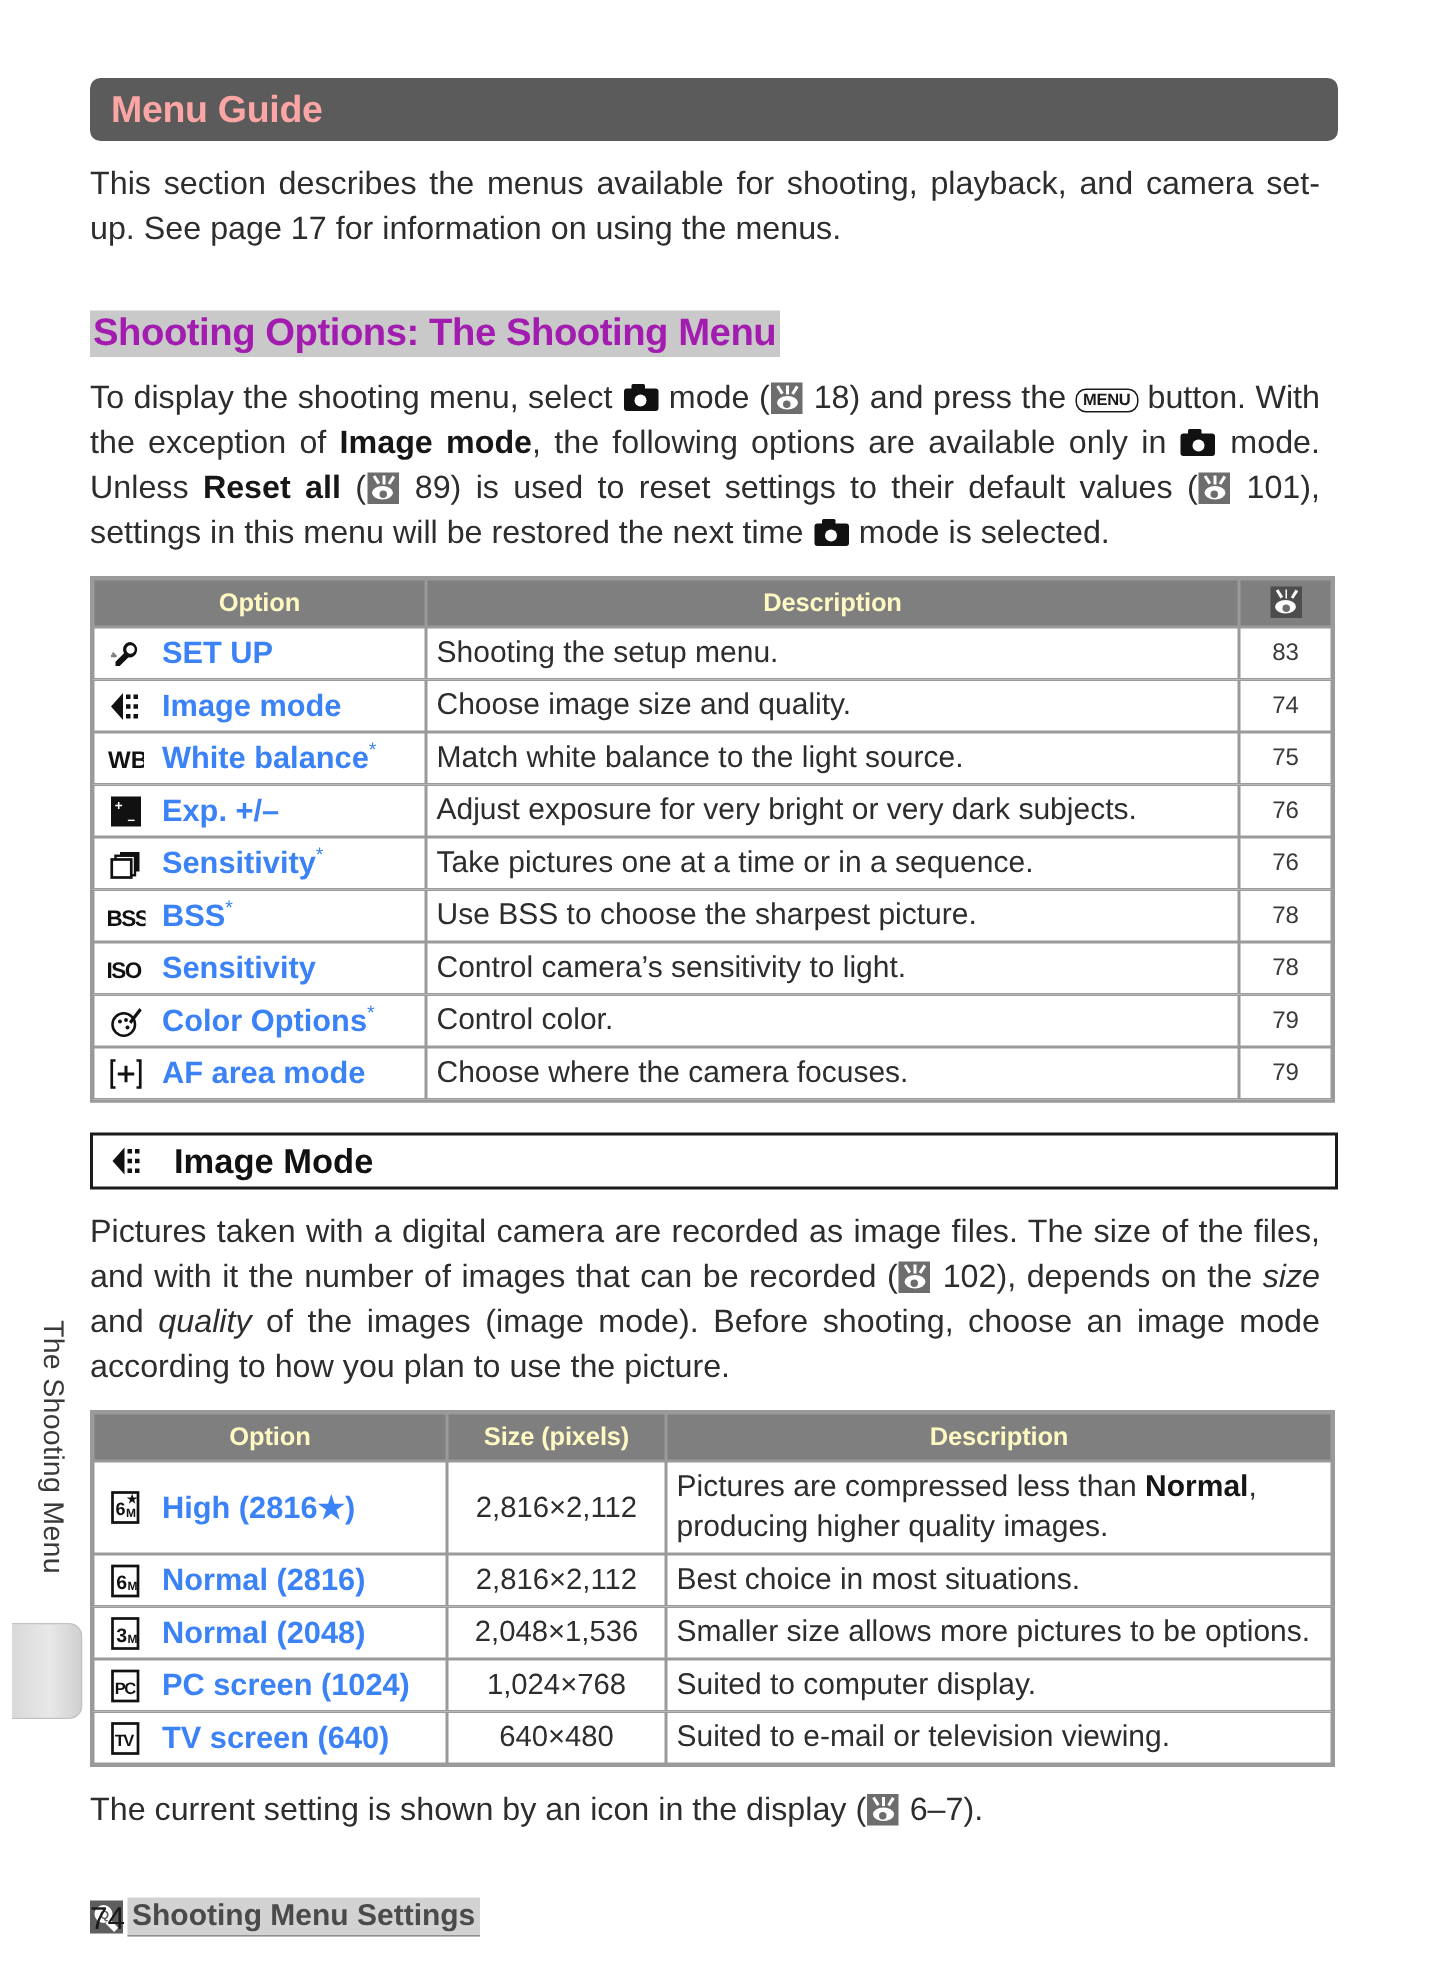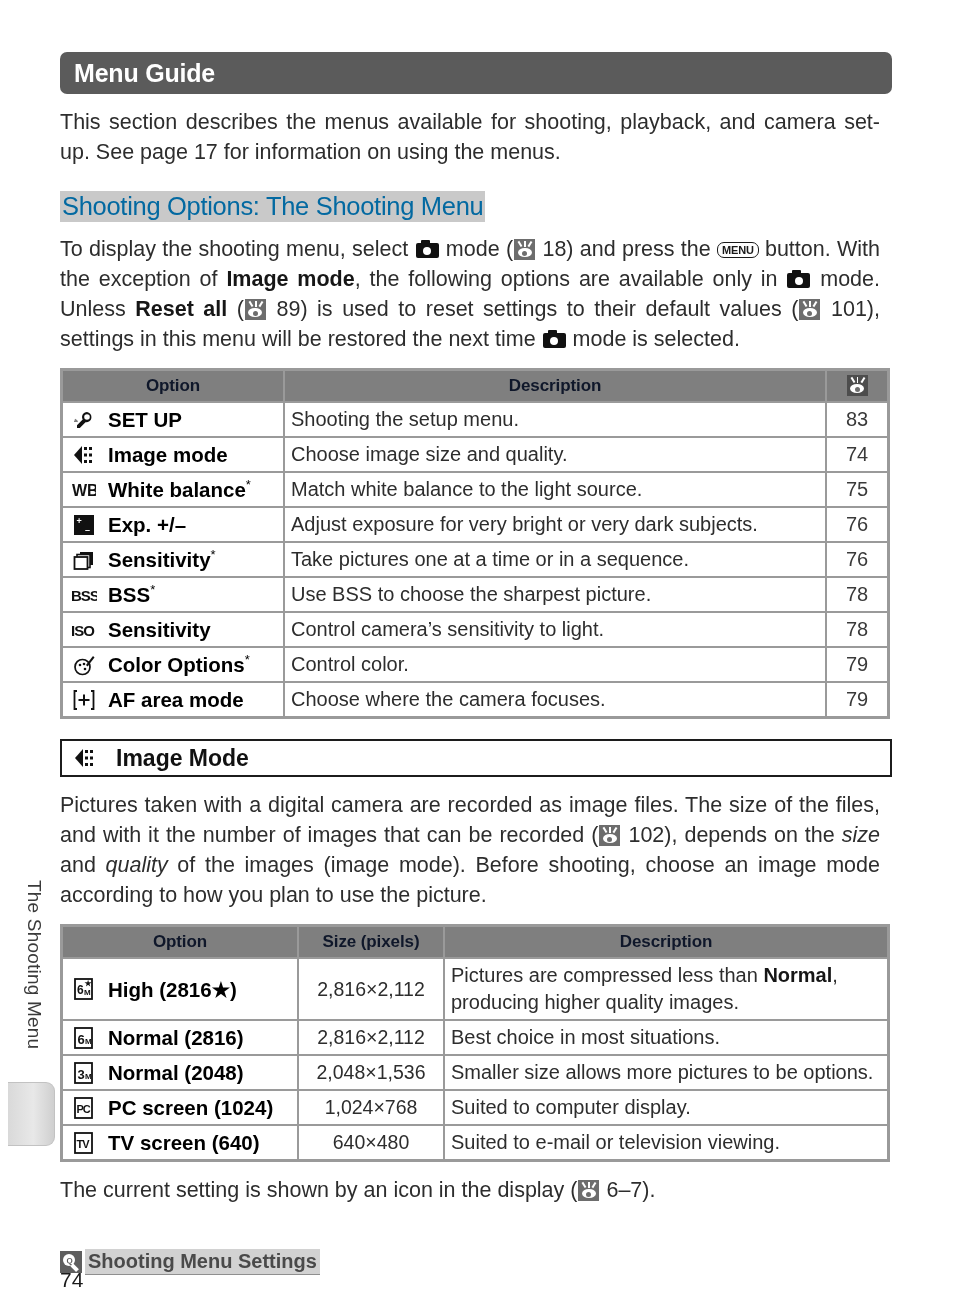--- a/index.html
+++ b/index.html
@@ -60,44 +60,44 @@
     margin-top: 52px;
     background: #5b5b5b;
     border-radius: 7px;
     height: 42px;
     display: flex;
     align-items: center;
     padding-left: 14px;
     box-sizing: border-box;
   }
   .chapter-banner .title {
-    color: #ffffff;
+    color: #fca5a5;
     font-size: 25px;
     font-weight: bold;
     letter-spacing: -0.2px;
   }
 
   
   p.body {
     font-size: 21.5px;
     line-height: 30px;
     margin: 13px 12px 0 0;
     color: #2d2d2d;
     text-align: justify;
     text-justify: inter-word;
   }
   .b { font-weight: bold; color: #161616; }
   .i { font-style: italic; }
 
   
   h2.section-head {
     font-size: 25.5px;
-    font-weight: normal;
-    margin: 24px 0 0 0;
-    color: #0369a1;
+    font-weight: bold;
+    margin: 40px 0 0 0;
+    color: #a21caf;
     letter-spacing: -0.3px;
     line-height: 30px;
   }
   h2.section-head span.hl {
     background: #c9c9c9;
     padding: 1px 2px 2px 2px;
   }
 
   
   .glyph {
@@ -229,48 +229,48 @@
   table.doc {
     border-collapse: separate;
     border-spacing: 0;
     width: 830px;
     margin-top: 14px;
     background: #9a9a9a;
     border: 2px solid #9a9a9a;
   }
   table.doc th {
     background: #7f7f7f;
-    color: #0f172a;
+    color: #fef9c3;
     font-size: 17px;
     font-weight: bold;
     height: 30px;
     padding: 0 4px;
     border: 1px solid #9a9a9a;
     letter-spacing: -0.1px;
   }
   table.doc td {
     background: #ffffff;
     border: 1px solid #9a9a9a;
     font-size: 20px;
     color: #2d2d2d;
     padding: 3px 6px;
     line-height: 27px;
   }
   table.doc td.opt {
     font-weight: bold;
-    color: #000000;
+    color: #3b82f6;
     font-size: 20.5px;
     padding: 3px 6px 3px 8px;
     white-space: nowrap;
   }
   table.doc td.page {
     text-align: center;
     font-weight: normal;
     color: #3a3a3a;
-    font-size: 20px;
+    font-size: 16px;
   }
   table.doc td.size {
     text-align: center;
     font-size: 19.5px;
     white-space: nowrap;
     padding: 3px 8px;
   }
   .opt-row { display: flex; align-items: center; gap: 11px; }
   .opt-ico {
     flex: 0 0 auto;

